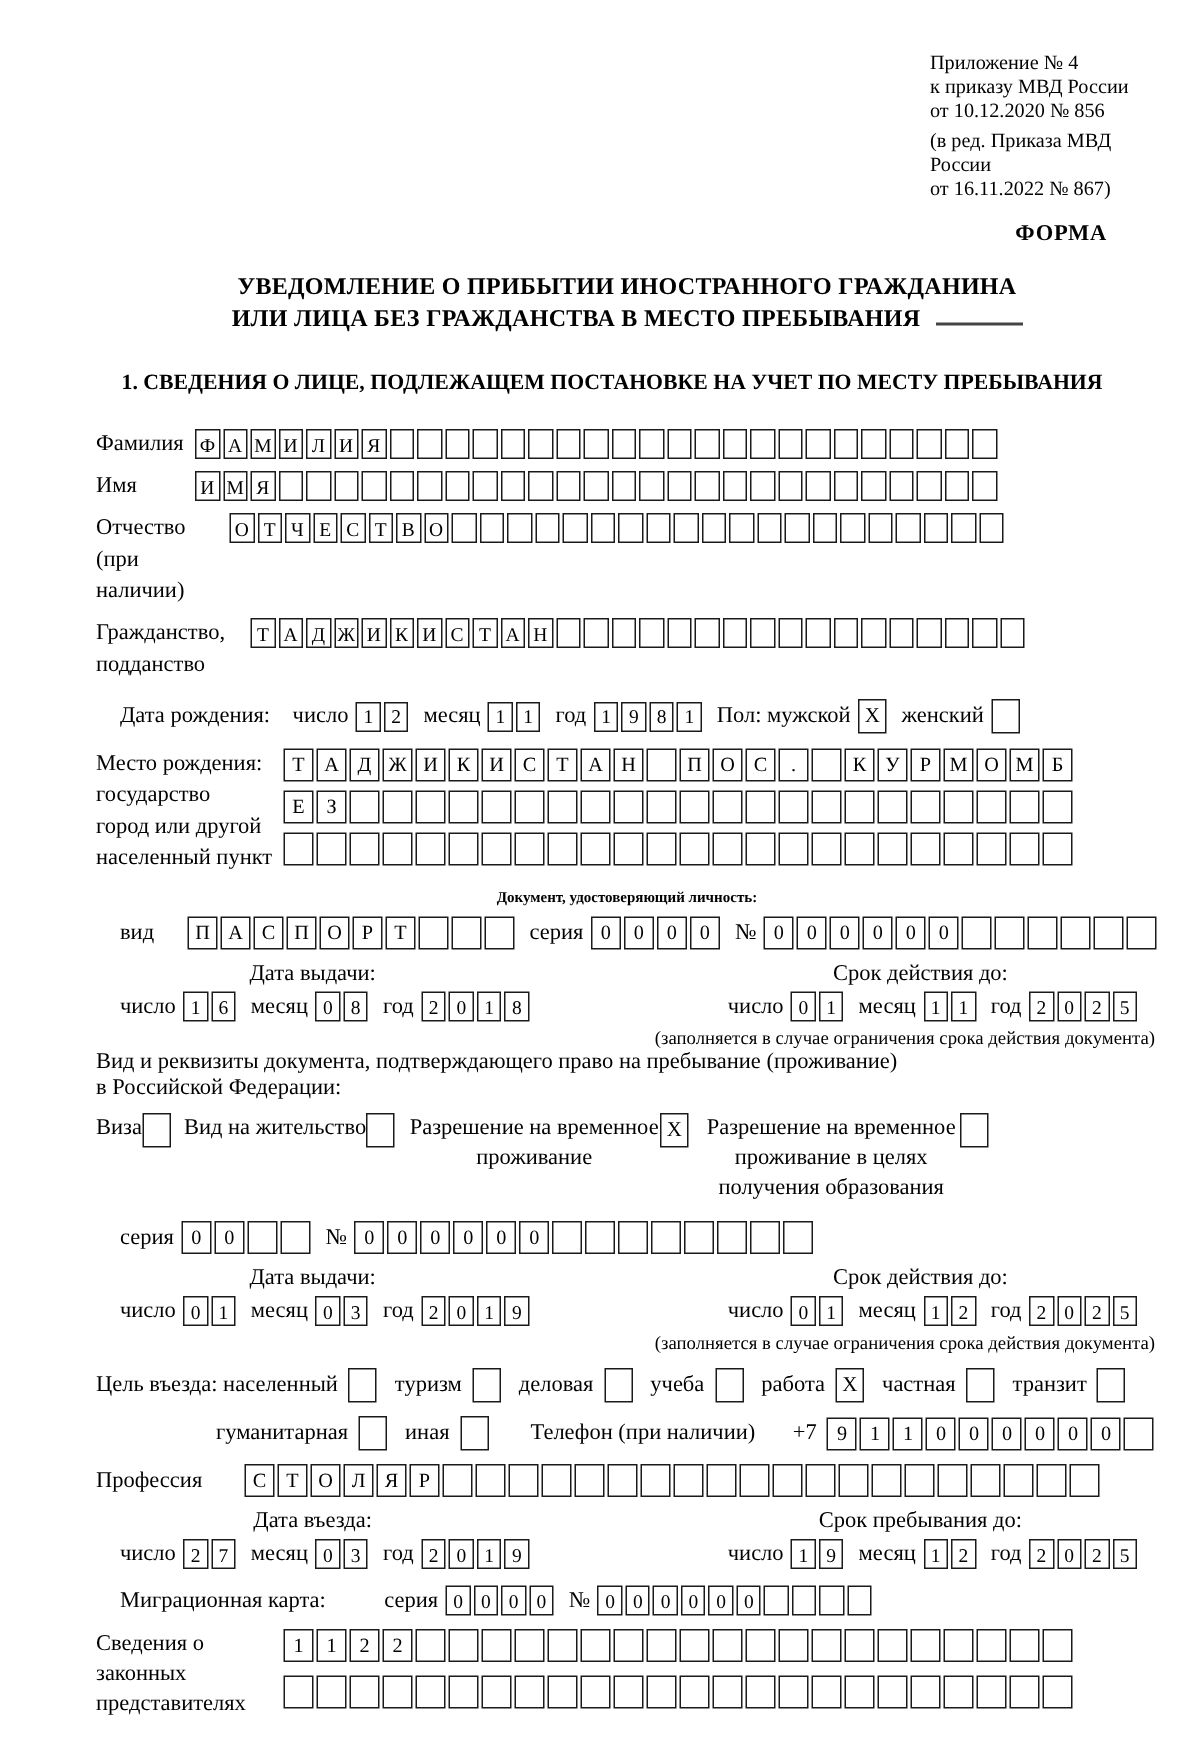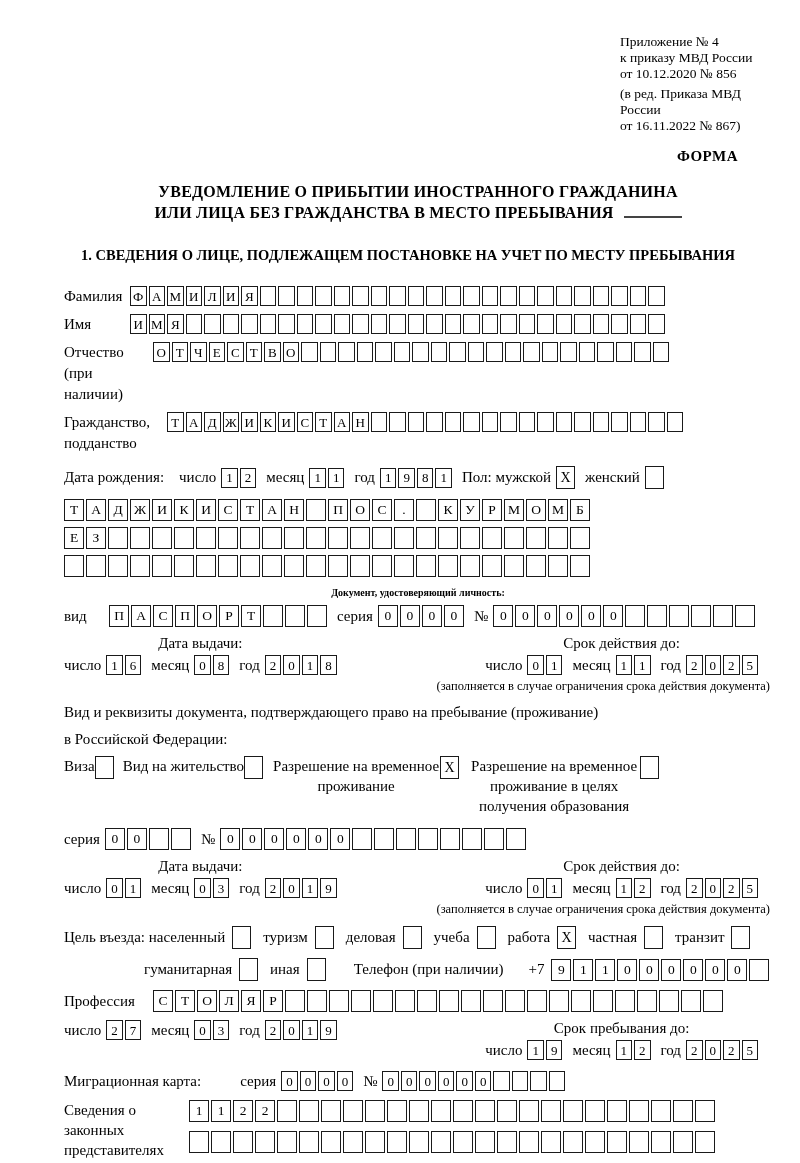--- a/index.html
+++ b/index.html
@@ -29,33 +29,33 @@
   .lw66 { width: 66px; } .lw89 { width: 89px; } .lw103 { width: 103px; } .lw125 { width: 125px; }
   .cells { display: flex; gap: 2px; flex-wrap: nowrap; }
   .cell, .cb {
     width: 16.5px; height: 20px; border: 1.6px solid #1a1a1a;
     display: inline-flex; align-items: center; justify-content: center;
     font-size: 13px; line-height: 1; background: #fff; flex-shrink: 0;
   }
   .wide .cell { width: 20px; height: 22px; font-size: 13.5px; }
   .cb { width: 19px; height: 23px; font-size: 14px; }
   .inline-kw { font-size: 15px; margin: 0 5px 0 10px; white-space: nowrap; }
-  .inline-kw:first-child { margin-left: 0; }
+  .inline-kw:first-child { margin-left: 16px; }
   .stackrows > .cells { margin-top: 6px; }
   .stackrows > .cells:first-child { margin-top: 0; }
 
   
   .dates-pair { display: flex; justify-content: space-between; margin-top: 8px; padding-right: 14px; }
   .dategroup { display: flex; flex-direction: column; }
   .dategroup .dhead { text-align: center; font-size: 15px; margin-bottom: 3px; }
   .daterow { display: flex; align-items: center; }
   .note-right { text-align: right; font-size: 12.5px; margin-top: 4px; padding-right: 2px; }
 
   .doc-heading { text-align: center; font-weight: bold; font-size: 10px; margin-top: 10px; }
-  .plain-line { font-size: 15px; margin-top: 10px; }
+  .plain-line { font-size: 15px; }
 
   
   .res-options { display: flex; align-items: flex-start; margin-top: 8px; gap: 9px; }
   .opt { display: flex; align-items: flex-start; gap: 0; }
   .opt-label { font-size: 15px; line-height: 20px; }
   .opt-label.c2 { width: 168px; text-align: center; }
   .opt-label.c3 { width: 172px; text-align: center; }
 
   
   .purpose-row { display: flex; align-items: center; margin-top: 9px; flex-wrap: nowrap; }
@@ -254,20 +254,26 @@
         <span class="cell">8</span>
         <span class="cell">1</span>
       </div>
     <span class="inline-kw">Пол: мужской</span>
     <span class="cb">X</span>
     <span class="inline-kw">женский</span>
     <span class="cb"></span>
   </div>
 
   <div class="frow" style="margin-top:10px;">
+    <div class="flabel lw125">
+      <div>Место рождения:</div>
+      <div>государство</div>
+      <div>город или другой</div>
+      <div>населенный пункт</div>
+    </div>
     <div class="stackrows wide">
       <div class="cells">
           <span class="cell">Т</span>
           <span class="cell">А</span>
           <span class="cell">Д</span>
           <span class="cell">Ж</span>
           <span class="cell">И</span>
           <span class="cell">К</span>
           <span class="cell">И</span>
           <span class="cell">С</span>
@@ -559,21 +565,21 @@
         <span class="cell">0</span>
         <span class="cell">0</span>
         <span class="cell">0</span>
         <span class="cell">0</span>
         <span class="cell">0</span>
         <span class="cell">0</span>
         <span class="cell"></span>
       </div>
   </div>
 
-  <div class="frow wide" style="align-items:center; margin-top:9px;">
+  <div class="frow wide" style="align-items:center; margin-top:9px;gap:10px;">
     <div class="flabel lw89">Профессия</div>
     <div class="cells">
         <span class="cell">С</span>
         <span class="cell">Т</span>
         <span class="cell">О</span>
         <span class="cell">Л</span>
         <span class="cell">Я</span>
         <span class="cell">Р</span>
         <span class="cell"></span>
         <span class="cell"></span>
@@ -593,20 +599,21 @@
         <span class="cell"></span>
         <span class="cell"></span>
         <span class="cell"></span>
         <span class="cell"></span>
         <span class="cell"></span>
       </div>
   </div>
 
   <div class="dates-pair">
     <div class="dategroup">
+      <div class="dhead">Дата въезда:</div>
       <div class="daterow">
         <span class="inline-kw">число</span>
         <div class="cells">
             <span class="cell">2</span>
             <span class="cell">7</span>
           </div>
         <span class="inline-kw">месяц</span>
         <div class="cells">
             <span class="cell">0</span>
             <span class="cell">3</span>

